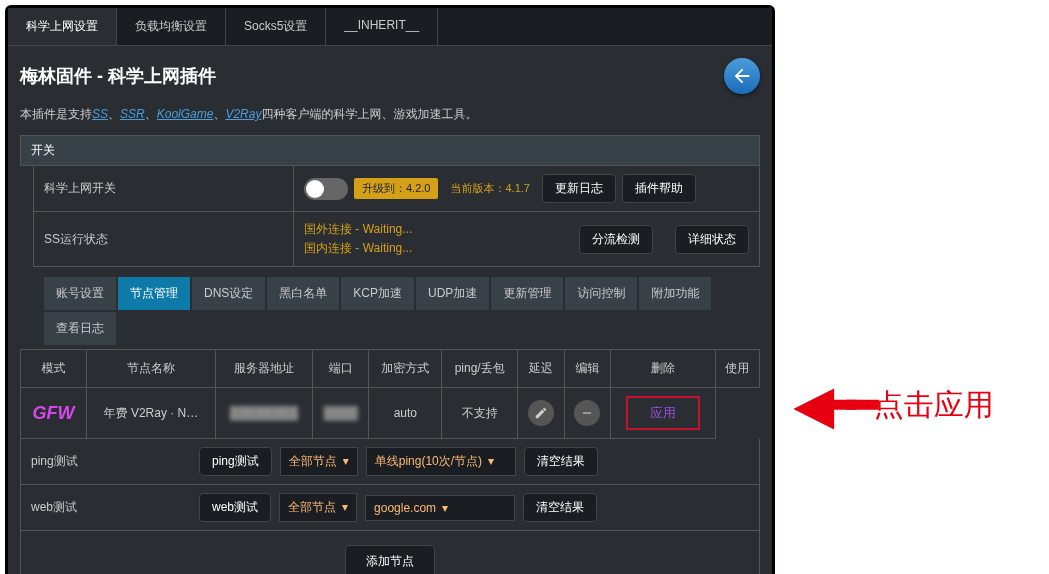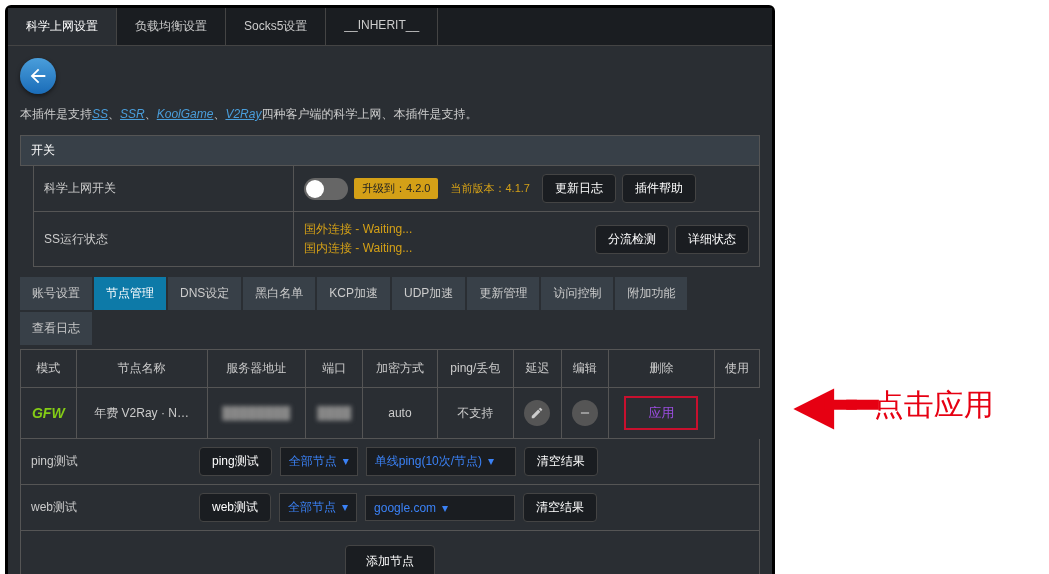--- a/index.html
+++ b/index.html
@@ -18,33 +18,33 @@
 .section-header { background: #384048; color: #fff; padding: 6px 10px; font-size: 12px; border: 1px solid #555; }
 .row { display: flex; border: 1px solid #555; border-top: none; background: #2a2e33; margin-left: 13px; }
 .cell-label { width: 260px; padding: 10px; color: #ccc; font-size: 12px; border-right: 1px solid #555; display: flex; align-items: center; }
 .cell-content { flex: 1; padding: 8px 10px; display: flex; align-items: center; gap: 6px; flex-wrap: wrap; }
 .toggle { width: 44px; height: 22px; background: #666; border-radius: 11px; position: relative; cursor: pointer; }
 .toggle-knob { width: 18px; height: 18px; background: #fff; border-radius: 50%; position: absolute; top: 2px; left: 2px; }
 .badge-yellow { background: #d4a017; color: #222; padding: 3px 8px; font-size: 11px; border-radius: 2px; }
 .badge-ver { color: #d4a017; font-size: 11px; padding: 3px 6px; }
 .btn-dark { background: #1a1d21; color: #fff; border: 1px solid #444; padding: 5px 12px; font-size: 12px; cursor: pointer; border-radius: 4px; }
 .status-text { color: #d4a017; font-size: 12px; line-height: 1.6; }
-.sub-tabs { display: flex; gap: 2px; margin-top: 10px; flex-wrap: wrap; }
+.sub-tabs { display: flex; gap: 2px; margin-top: 10px; flex-wrap: wrap; margin-left: 24px; }
 .sub-tab { background: #384048; color: #ccc; padding: 8px 12px; font-size: 12px; cursor: pointer; }
 .sub-tab.active { background: #0d7aa8; color: #fff; }
 .table { width: 100%; margin-top: 4px; border-collapse: collapse; }
 .table th { background: #2a2e33; color: #ccc; font-size: 12px; padding: 10px 6px; border: 1px solid #555; font-weight: normal; }
 .table td { background: #2a2e33; color: #ccc; font-size: 12px; padding: 8px 6px; border: 1px solid #555; text-align: center; }
-.gfw { color: #84cc16; font-weight: bold; font-style: italic; font-size: 14px; }
+.gfw { color: #d946ef; font-weight: bold; font-style: italic; font-size: 18px; }
 .blur { color: #888; filter: blur(2px); }
 .icon-btn { width: 26px; height: 26px; border-radius: 50%; background: #555; display: inline-flex; align-items: center; justify-content: center; cursor: pointer; }
 .apply-btn { border: 2px solid #c8102e; background: #2a2e33; color: #9b4de0; padding: 6px 22px; font-size: 13px; cursor: pointer; }
 .test-row { display: flex; align-items: center; gap: 8px; padding: 8px 10px; border: 1px solid #555; border-top: none; background: #2a2e33; }
 .test-label { width: 160px; color: #ccc; font-size: 12px; }
-.select { background: #1a1d21; color: #3b82f6; border: 1px solid #444; padding: 5px 8px; font-size: 12px; cursor: pointer; position: relative; }
+.select { background: #1a1d21; color: #fdba74; border: 1px solid #444; padding: 5px 8px; font-size: 12px; cursor: pointer; position: relative; }
 .select.wide { min-width: 150px; }
 .chev { display: inline-block; margin-left: 6px; }
 .add-row { text-align: center; padding: 14px; background: #2a2e33; border: 1px solid #555; border-top: none; }
 .annotation { position: absolute; left: 790px; top: 375px; display: flex; align-items: center; }
 .arrow { color: #e60012; font-size: 50px; margin-right: 4px; font-weight: bold; letter-spacing: -8px; line-height: 1; }
 .arrow-text { color: #e60012; font-size: 30px; font-weight: normal; }
 .wrap { position: relative; }
 </style>
 </head>
 <body>
@@ -52,28 +52,29 @@
 <div class="wrap">
 <div class="container">
   <div class="tabs">
     <div class="tab active">科学上网设置</div>
     <div class="tab">负载均衡设置</div>
     <div class="tab">Socks5设置</div>
     <div class="tab">__INHERIT__</div>
   </div>
   <div class="content">
     <div class="title-row">
+      <div class="title">梅林固件 - 科学上网插件</div>
       <div class="back-btn">
         <svg viewBox="0 0 24 24">
               <path d="M20 11H7.8l5.6-5.6L12 4l-8 8 8 8 1.4-1.4L7.8 13H20z"></path>
             </svg>
       </div>
     </div>
     <div class="desc">
-      <span>本插件是支持</span><a>SS</a>、<a>SSR</a>、<a>KoolGame</a>、<a>V2Ray</a><span>四种客户端的科学上网、本插件是支持。</span>
+      <span>本插件是支持</span><a>SS</a>、<a>SSR</a>、<a>KoolGame</a>、<a>V2Ray</a><span>四种客户端的科学上网、游戏加速工具。</span>
     </div>
 
     <div class="section-header">开关</div>
     <div class="row">
       <div class="cell-label">科学上网开关</div>
       <div class="cell-content">
         <div class="toggle">
               <div class="toggle-knob"></div>
             </div>
         <span class="badge-yellow">升级到：4.2.0</span>
@@ -82,21 +83,21 @@
         <button class="btn-dark">插件帮助</button>
       </div>
     </div>
     <div class="row">
       <div class="cell-label">SS运行状态</div>
       <div class="cell-content">
         <div class="status-text">
           <div>国外连接 - Waiting...</div>
           <div>国内连接 - Waiting...</div>
         </div>
-        <div style="margin-left:auto;display:flex;gap:6px">
+        <div style="margin-left:auto;display:flex;gap:22px">
           <button class="btn-dark">分流检测</button>
           <button class="btn-dark">详细状态</button>
         </div>
       </div>
     </div>
 
     <div class="sub-tabs">
       <div class="sub-tab">账号设置</div>
       <div class="sub-tab active">节点管理</div>
       <div class="sub-tab">DNS设定</div>

